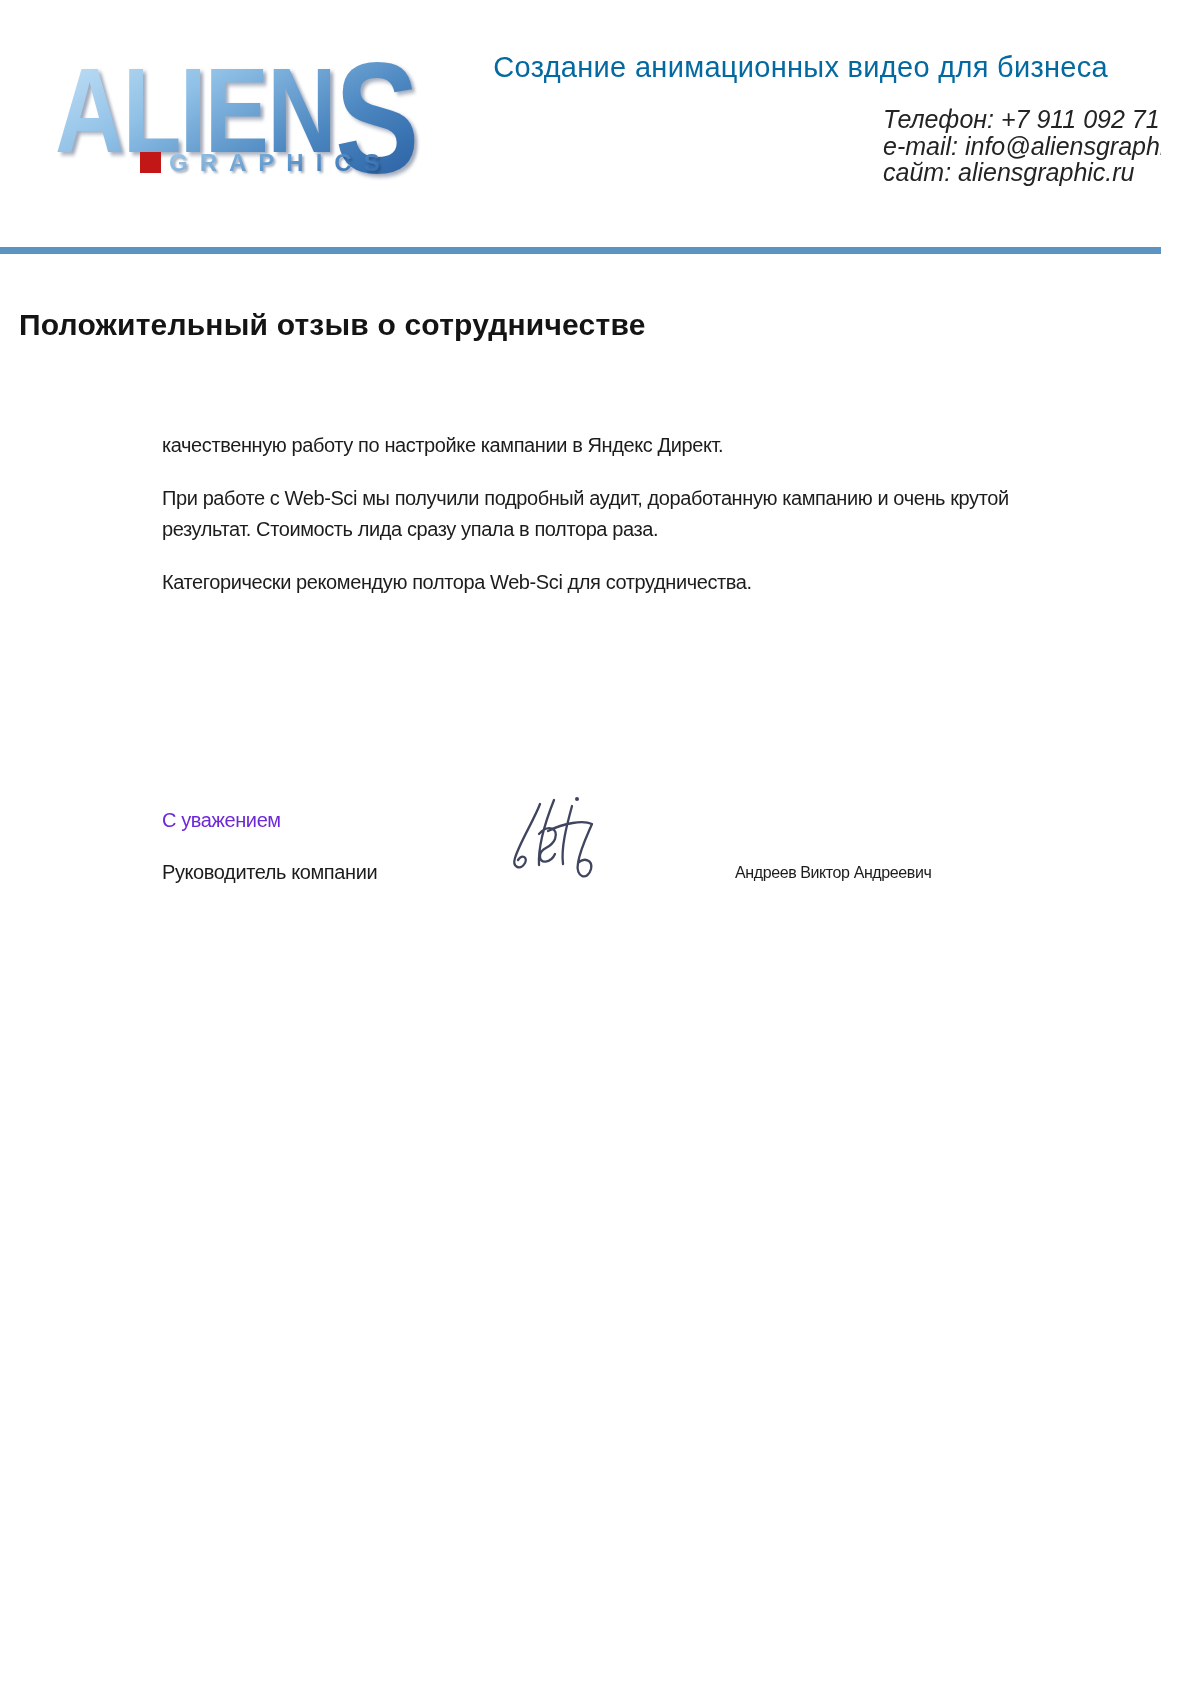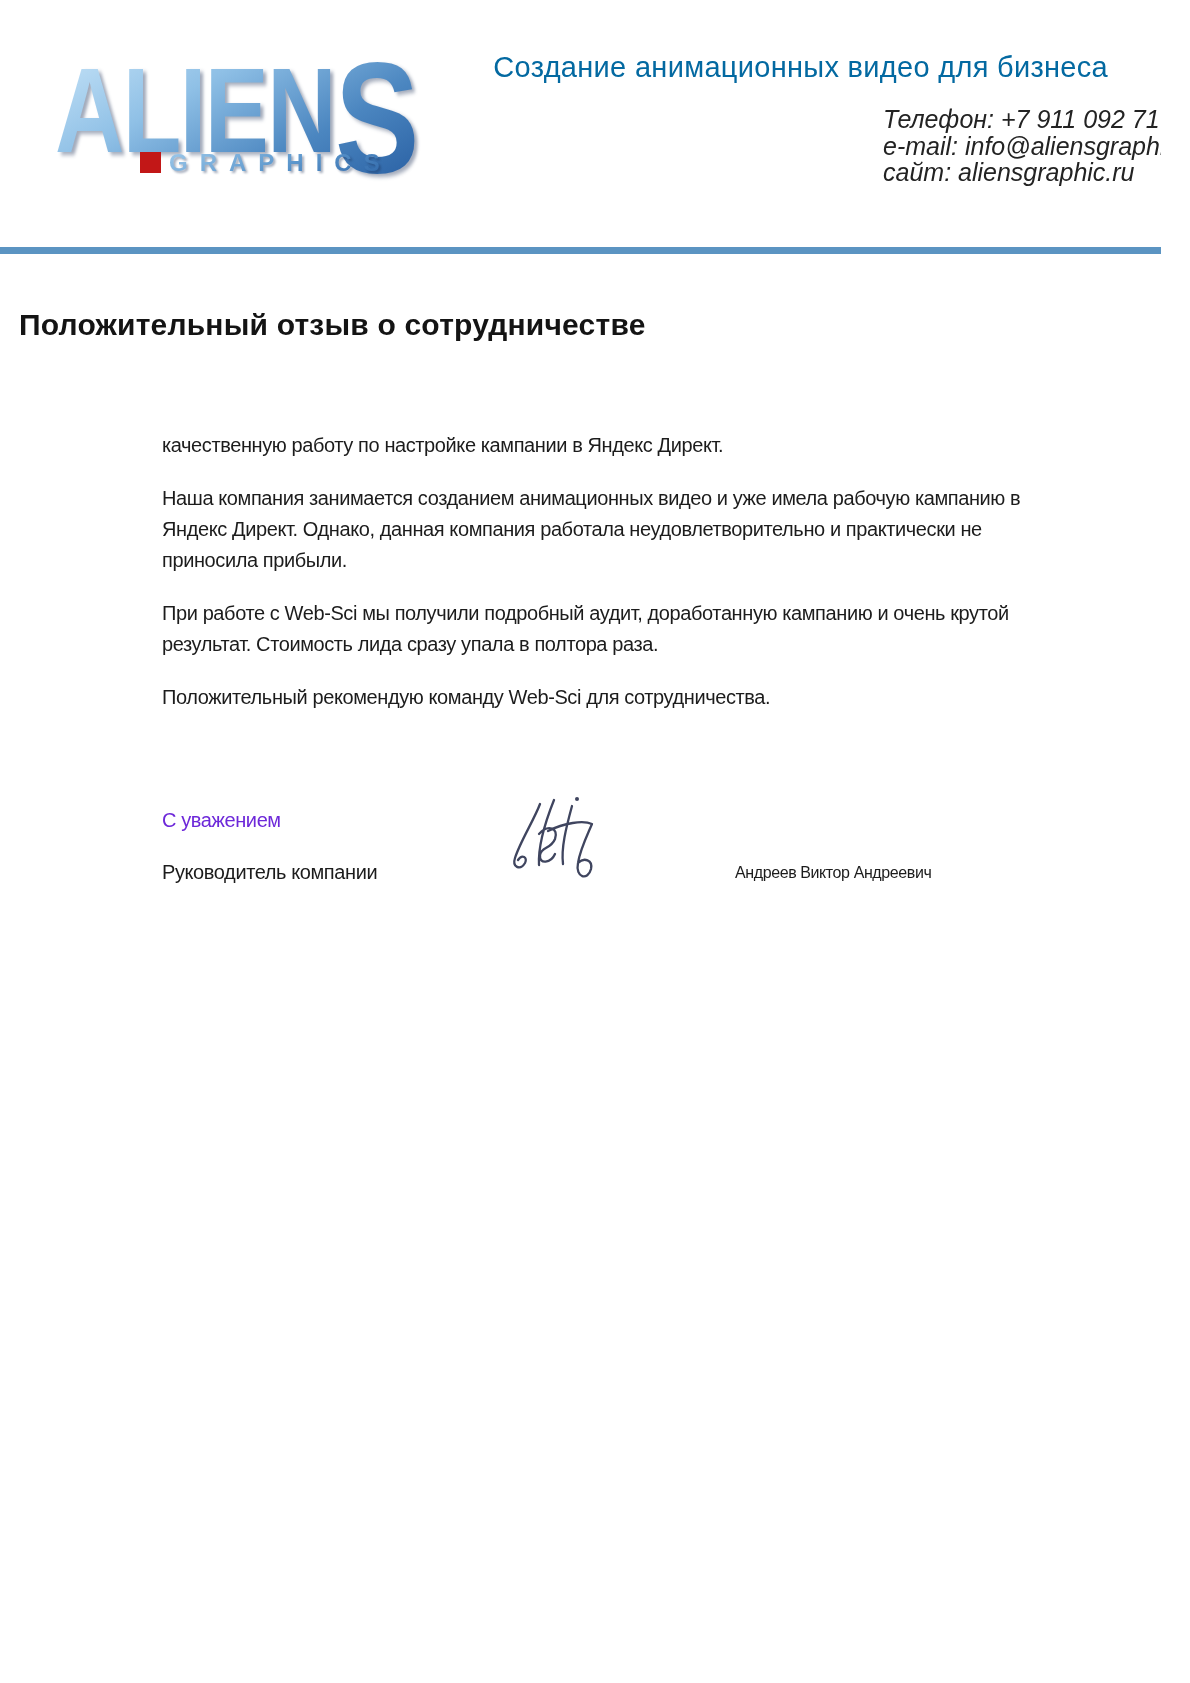--- a/index.html
+++ b/index.html
@@ -84,30 +84,25 @@
 
   <div class="divider"></div>
 
   <div class="doc-title">Положительный отзыв о сотрудничестве</div>
 
   <div class="body-text">
     <p>
       <span class="tline">качественную работу по настройке кампании в Яндекс Директ.</span>
     </p>
     <p>
-      <span class="tline">Наша компания занимается созданием анимационных видео и уже имела рабочую кампанию в</span>
-      <span class="tline">Яндекс Директ. Однако, данная компания работала неудовлетворительно и практически не</span>
-      <span class="tline">приносила прибыли.</span>
-    </p>
-    <p>
       <span class="tline">При работе с Web-Sci мы получили подробный аудит, доработанную кампанию и очень крутой</span>
       <span class="tline">результат. Стоимость лида сразу упала в полтора раза.</span>
     </p>
     <p>
-      <span class="tline">Положительный рекомендую команду Web-Sci для сотрудничества.</span>
+      <span class="tline">Категорически рекомендую полтора Web-Sci для сотрудничества.</span>
     </p>
   </div>
 
   <div class="closing">С уважением</div>
   <div class="role">Руководитель компании</div>
   <div class="sig-name">Андреев Виктор Андреевич</div>
 
   <div class="signature">
     <svg viewBox="0 0 112 96" xmlns="http://www.w3.org/2000/svg" fill="none" stroke="#3f455f" stroke-width="2.3" stroke-linecap="round" stroke-linejoin="round">
 

